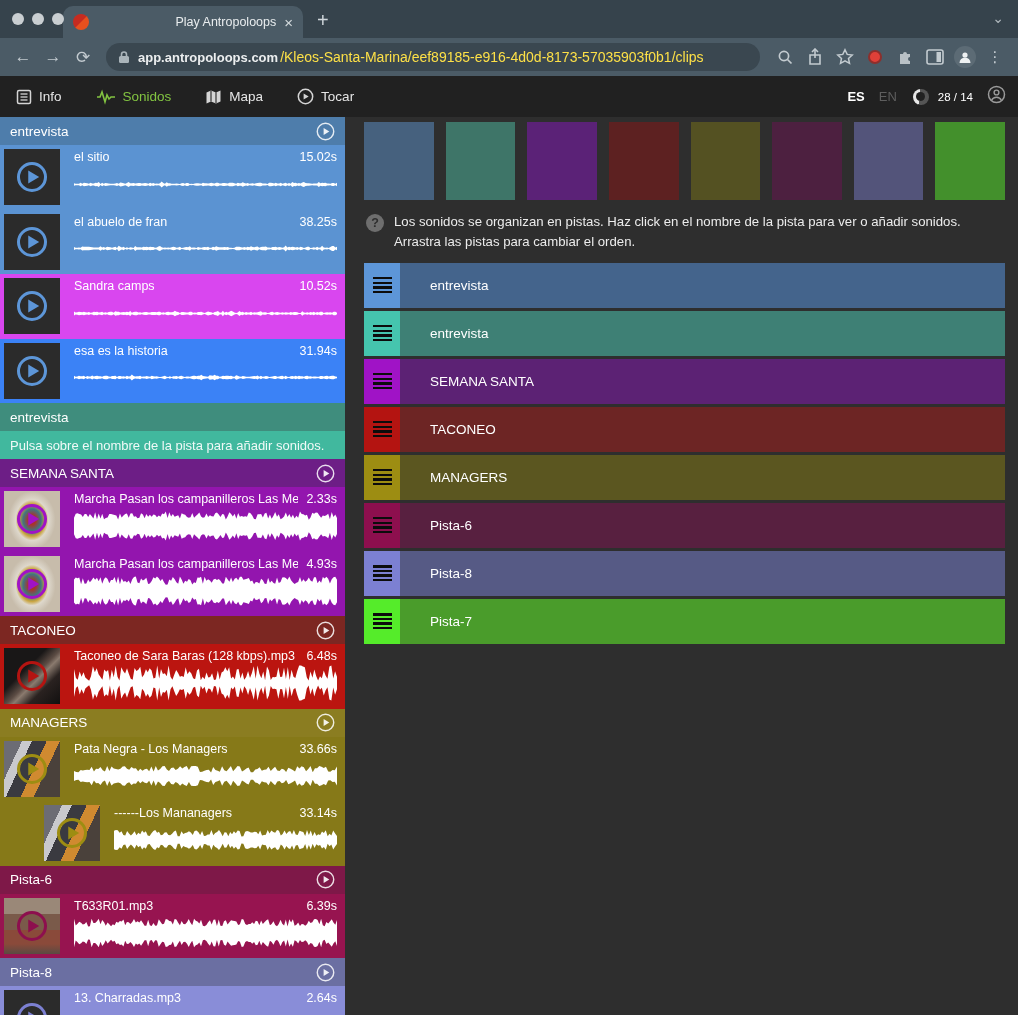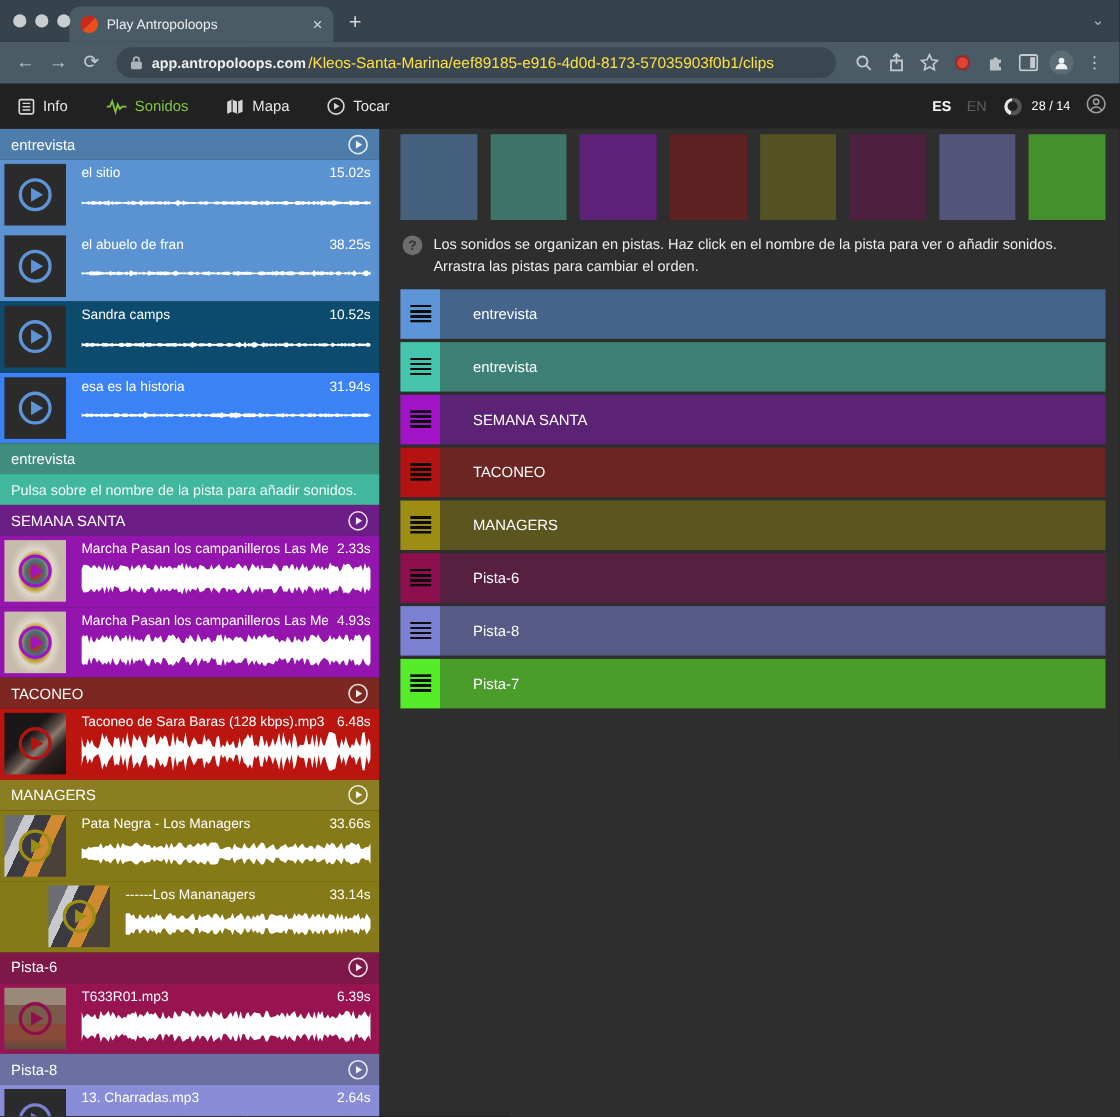--- a/index.html
+++ b/index.html
@@ -8,21 +8,21 @@
   .app { position:relative; width:1018px; height:1015px; overflow:hidden; background:#2e2e2e; }
 
   
   .tabbar { height:38px; background:#36434c; display:flex; align-items:flex-end; position:relative; }
   .traffic { display:flex; gap:8px; align-items:center; position:absolute; left:12px; top:13px; }
   .traffic i { width:12px; height:12px; border-radius:50%; background:#c9ced1; display:block; }
   .tab { margin-left:63px; width:240px; height:32px; background:#4b5b66; border-radius:10px 10px 0 0;
          display:flex; align-items:center; padding:0 10px; gap:8px; }
   .favicon { width:16px; height:16px; border-radius:50%;
              background:linear-gradient(135deg,#c62b20 0 48%,#e8501e 52%); }
-  .tab-title { color:#e9edef; font-size:12.5px; flex:1; white-space:nowrap; overflow:hidden; }
+  .tab-title { color:#e9edef; font-size:12.5px; flex:1; white-space:nowrap; overflow:hidden;text-align:right; }
   .tab-close { color:#d5dbde; font-size:15px; line-height:1; cursor:default; }
   .newtab { color:#cfd6da; font-size:20px; margin:0 0 6px 14px; }
   .tab-chevron { position:absolute; right:14px; top:10px; color:#aeb7bc; font-size:14px; }
 
   .toolbar { height:38px; background:#4b5b66; display:flex; align-items:center; padding:0 10px; gap:4px; }
   .navbtn { color:#c3cbd0; font-size:17px; width:26px; text-align:center; }
   .urlpill { flex:1; height:28px; background:#3a4750; border-radius:14px; margin:0 8px 0 6px;
              display:flex; align-items:center; padding:0 12px; gap:8px; overflow:hidden; }
   .url-domain { color:#eceeef; font-size:13px; font-weight:bold; white-space:nowrap; }
   .url-path { color:#fde047; font-size:14px; white-space:nowrap; margin-left:-6px; }
@@ -258,21 +258,21 @@
                 <span class="clip-title">el abuelo de fran</span>
                 <span class="clip-dur">38.25s</span>
               </div>
               <div class="wave-wrap">
                 <svg class="wave" viewBox="0 0 260 26" preserveAspectRatio="none" style="height:13px">
                   <path d="M0 13 L0.0 10.0 L1.6 11.4 L3.3 11.7 L4.9 11.1 L6.5 11.3 L8.2 9.1 L9.8 9.7 L11.4 9.5 L13.1 9.5 L14.7 9.4 L16.4 10.2 L18.0 10.3 L19.6 10.8 L21.3 11.2 L22.9 10.9 L24.5 11.2 L26.2 8.7 L27.8 10.9 L29.4 10.1 L31.1 11.3 L32.7 9.7 L34.3 10.1 L36.0 10.5 L37.6 11.4 L39.2 10.7 L40.9 9.7 L42.5 11.9 L44.2 7.4 L45.8 9.4 L47.4 10.8 L49.1 9.7 L50.7 11.9 L52.3 10.7 L54.0 11.9 L55.6 10.3 L57.2 10.8 L58.9 11.8 L60.5 8.1 L62.1 10.3 L63.8 10.3 L65.4 10.4 L67.0 11.2 L68.7 9.6 L70.3 10.2 L71.9 9.5 L73.6 10.5 L75.2 9.3 L76.9 9.9 L78.5 10.0 L80.1 11.3 L81.8 10.9 L83.4 9.0 L85.0 8.0 L86.7 10.5 L88.3 11.3 L89.9 11.2 L91.6 11.5 L93.2 10.8 L94.8 11.7 L96.5 10.6 L98.1 9.7 L99.7 10.1 L101.4 11.6 L103.0 11.1 L104.7 9.7 L106.3 11.8 L107.9 11.7 L109.6 10.3 L111.2 9.9 L112.8 10.4 L114.5 8.7 L116.1 11.4 L117.7 11.2 L119.4 11.0 L121.0 11.8 L122.6 9.9 L124.3 10.9 L125.9 11.5 L127.5 10.5 L129.2 9.9 L130.8 10.3 L132.5 9.7 L134.1 11.7 L135.7 11.7 L137.4 9.3 L139.0 10.4 L140.6 8.7 L142.3 10.1 L143.9 10.7 L145.5 10.3 L147.2 10.4 L148.8 9.8 L150.4 10.6 L152.1 10.1 L153.7 11.3 L155.3 11.3 L157.0 11.9 L158.6 11.4 L160.3 9.6 L161.9 9.6 L163.5 9.6 L165.2 10.5 L166.8 11.0 L168.4 9.9 L170.1 11.1 L171.7 9.3 L173.3 10.4 L175.0 8.5 L176.6 9.8 L178.2 10.7 L179.9 9.4 L181.5 8.9 L183.1 11.3 L184.8 10.1 L186.4 9.7 L188.1 9.4 L189.7 9.0 L191.3 10.8 L193.0 11.2 L194.6 11.6 L196.2 10.1 L197.9 9.8 L199.5 9.6 L201.1 10.8 L202.8 10.0 L204.4 10.5 L206.0 11.5 L207.7 10.4 L209.3 7.0 L210.9 11.1 L212.6 9.4 L214.2 10.4 L215.8 9.3 L217.5 9.8 L219.1 11.2 L220.8 10.2 L222.4 11.5 L224.0 9.3 L225.7 10.6 L227.3 11.8 L228.9 10.9 L230.6 9.3 L232.2 9.5 L233.8 11.8 L235.5 11.7 L237.1 10.5 L238.7 11.6 L240.4 9.4 L242.0 11.6 L243.6 11.0 L245.3 7.3 L246.9 10.9 L248.6 11.7 L250.2 11.2 L251.8 11.8 L253.5 10.1 L255.1 8.0 L256.7 7.8 L258.4 10.8 L260.0 9.6 L260.0 16.4 L258.4 15.2 L256.7 18.2 L255.1 18.0 L253.5 15.9 L251.8 14.2 L250.2 14.8 L248.6 14.3 L246.9 15.1 L245.3 18.7 L243.6 15.0 L242.0 14.4 L240.4 16.6 L238.7 14.4 L237.1 15.5 L235.5 14.3 L233.8 14.2 L232.2 16.5 L230.6 16.7 L228.9 15.1 L227.3 14.2 L225.7 15.4 L224.0 16.7 L222.4 14.5 L220.8 15.8 L219.1 14.8 L217.5 16.2 L215.8 16.7 L214.2 15.6 L212.6 16.6 L210.9 14.9 L209.3 19.0 L207.7 15.6 L206.0 14.5 L204.4 15.5 L202.8 16.0 L201.1 15.2 L199.5 16.4 L197.9 16.2 L196.2 15.9 L194.6 14.4 L193.0 14.8 L191.3 15.2 L189.7 17.0 L188.1 16.6 L186.4 16.3 L184.8 15.9 L183.1 14.7 L181.5 17.1 L179.9 16.6 L178.2 15.3 L176.6 16.2 L175.0 17.5 L173.3 15.6 L171.7 16.7 L170.1 14.9 L168.4 16.1 L166.8 15.0 L165.2 15.5 L163.5 16.4 L161.9 16.4 L160.3 16.4 L158.6 14.6 L157.0 14.1 L155.3 14.7 L153.7 14.7 L152.1 15.9 L150.4 15.4 L148.8 16.2 L147.2 15.6 L145.5 15.7 L143.9 15.3 L142.3 15.9 L140.6 17.3 L139.0 15.6 L137.4 16.7 L135.7 14.3 L134.1 14.3 L132.5 16.3 L130.8 15.7 L129.2 16.1 L127.5 15.5 L125.9 14.5 L124.3 15.1 L122.6 16.1 L121.0 14.2 L119.4 15.0 L117.7 14.8 L116.1 14.6 L114.5 17.3 L112.8 15.6 L111.2 16.1 L109.6 15.7 L107.9 14.3 L106.3 14.2 L104.7 16.3 L103.0 14.9 L101.4 14.4 L99.7 15.9 L98.1 16.3 L96.5 15.4 L94.8 14.3 L93.2 15.2 L91.6 14.5 L89.9 14.8 L88.3 14.7 L86.7 15.5 L85.0 18.0 L83.4 17.0 L81.8 15.1 L80.1 14.7 L78.5 16.0 L76.9 16.1 L75.2 16.7 L73.6 15.5 L71.9 16.5 L70.3 15.8 L68.7 16.4 L67.0 14.8 L65.4 15.6 L63.8 15.7 L62.1 15.7 L60.5 17.9 L58.9 14.2 L57.2 15.2 L55.6 15.7 L54.0 14.1 L52.3 15.3 L50.7 14.1 L49.1 16.3 L47.4 15.2 L45.8 16.6 L44.2 18.6 L42.5 14.1 L40.9 16.3 L39.2 15.3 L37.6 14.6 L36.0 15.5 L34.3 15.9 L32.7 16.3 L31.1 14.7 L29.4 15.9 L27.8 15.1 L26.2 17.3 L24.5 14.8 L22.9 15.1 L21.3 14.8 L19.6 15.2 L18.0 15.7 L16.4 15.8 L14.7 16.6 L13.1 16.5 L11.4 16.5 L9.8 16.3 L8.2 16.9 L6.5 14.7 L4.9 14.9 L3.3 14.3 L1.6 14.6 L0.0 16.0 Z" fill="#ffffff"></path>
                 </svg>
               </div>
             </div>
           </div>
-          <div class="clip" style="background: #0c4a6e;">
+          <div class="clip" style="background: #d946ef;">
             <div class="thumb t-plain">
               <svg class="thumb-play" viewBox="0 0 36 36">
                 <circle cx="18" cy="18" r="14.3" fill="none" stroke="#5d96d8" stroke-width="3.2"></circle>
                 <path d="M14 11.2 L25.6 18 L14 24.8 Z" fill="#5d96d8"></path>
               </svg>
             </div>
             <div class="clip-body">
               <div class="clip-top">
                 <span class="clip-title">Sandra camps</span>
                 <span class="clip-dur">10.52s</span>

